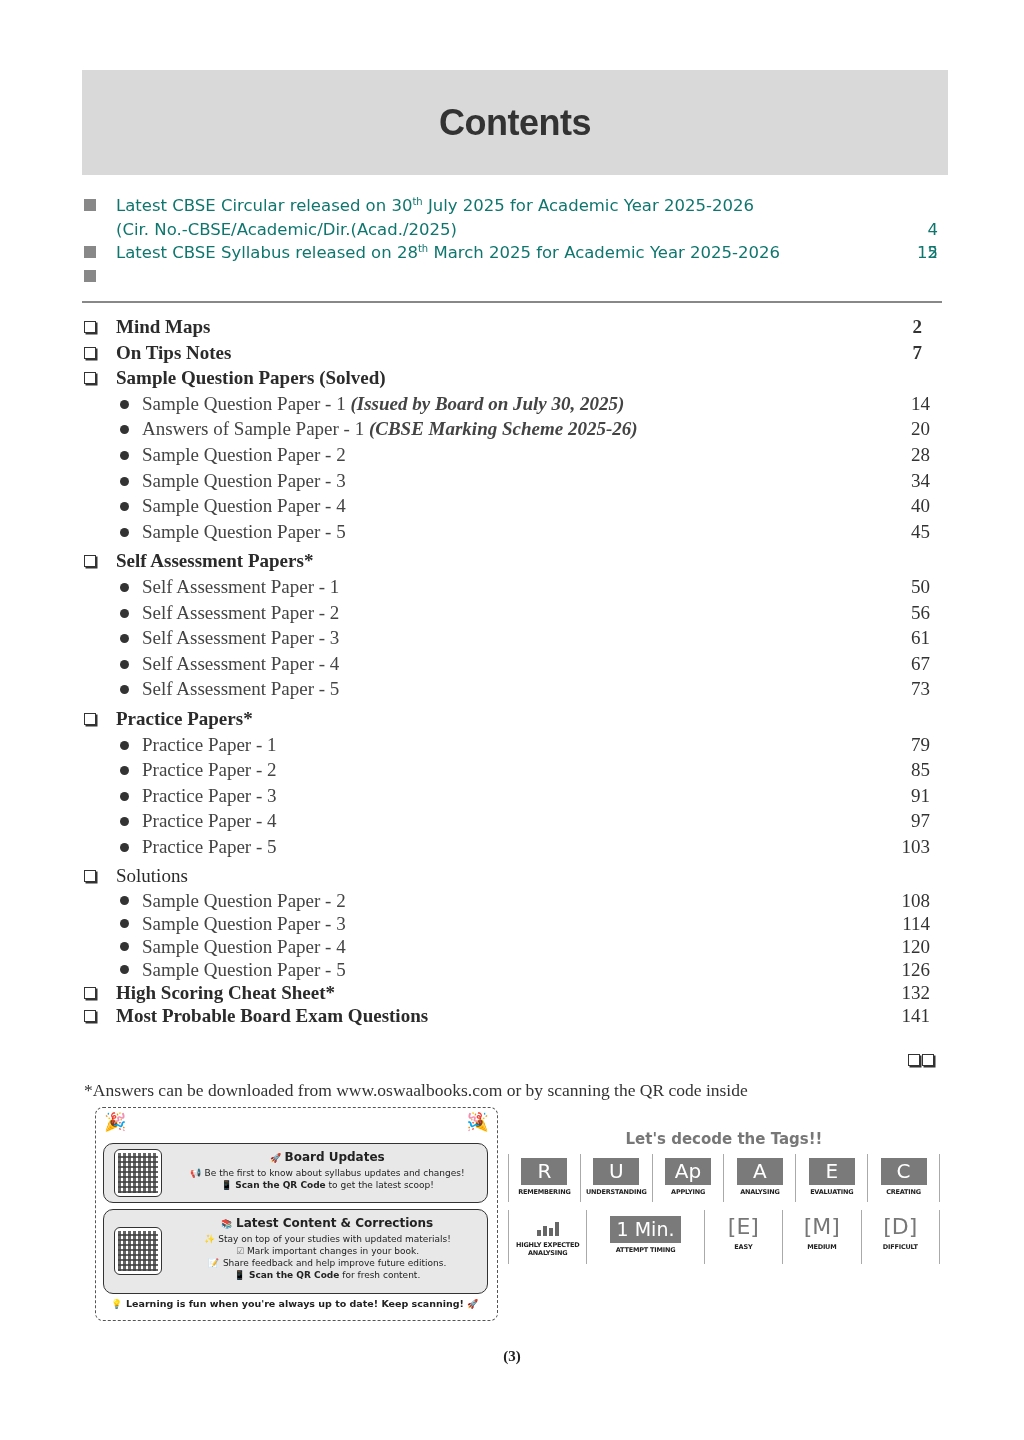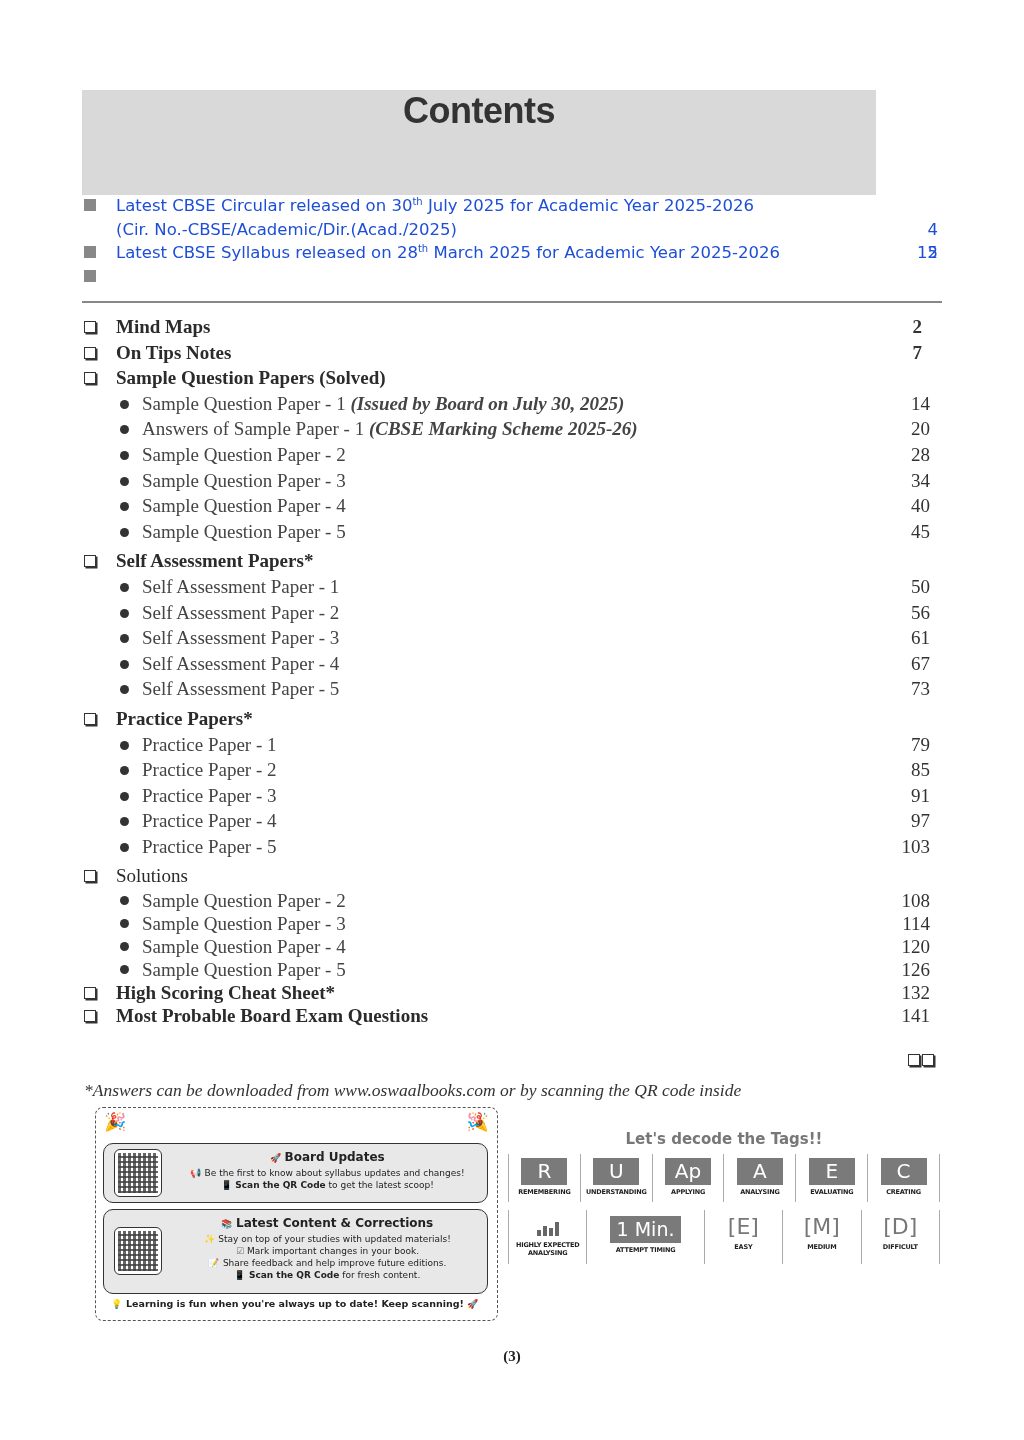--- a/index.html
+++ b/index.html
@@ -1,29 +1,29 @@
 <!DOCTYPE html>
 <html><head>
 <meta charset="utf-8">
 <style>
   * { box-sizing: border-box; margin: 0; padding: 0; }
   html, body { width: 1024px; height: 1440px; background: #ffffff; }
   body { position: relative; font-family: "Liberation Serif", serif; color: #333; overflow: hidden; }
 
   .header-band {
-    position: absolute; left: 82px; top: 90px; width: 794px; height: 105px;
-    background: #d9d9d9; display: flex; align-items: flex-start; justify-content: center;
+    position: absolute; left: 82px; top: 70px; width: 866px; height: 105px;
+    background: #d9d9d9; display: flex; align-items: center; justify-content: center;
   }
   .header-band h1 {
     font-family: "Liberation Sans", sans-serif; font-size: 36px; font-weight: bold; color: #333;
     letter-spacing: -0.5px;
   }
 
   .top-list { position: absolute; left: 82px; top: 194px; width: 858px; }
-  .top-row { position: relative; font-family: "DejaVu Sans", sans-serif; font-size: 16.5px; color: #1d4ed8; line-height: 23.5px; padding-left: 34px; }
+  .top-row { position: relative; font-family: "DejaVu Sans", sans-serif; font-size: 16.5px; color: #0f766e; line-height: 23.5px; padding-left: 34px; }
   .top-row .sq { position: absolute; left: 2px; top: 5px; width: 12px; height: 12px; background: #888; }
   .top-row .pg { position: absolute; right: 2px; bottom: 0; }
   .top-row sup { font-size: 10px; vertical-align: 6px; line-height: 0; }
 
   .divider { position: absolute; left: 82px; top: 301px; width: 860px; height: 2px; background: #888; }
 
   .toc { position: absolute; left: 82px; top: 314px; width: 848px; }
   .toc-row { position: relative; height: 25.6px; line-height: 25.6px; font-size: 19px; color: #333; white-space: nowrap; }
   .toc-row.sec { padding-left: 34px; font-weight: bold; color: #2b2b2b; }
   .toc-row.sub { padding-left: 60px; color: #444; }
@@ -33,21 +33,21 @@
   }
   .toc-row .dot { position: absolute; left: 38px; top: 9px; width: 9px; height: 9px; border-radius: 50%; background: #333; }
   .toc-row .pg { position: absolute; right: 0; top: 0; color: #333; }
   .toc-row.sec .pg { right: 8px; }
   .toc-row em { font-style: italic; font-weight: bold; }
   .gap-s { height: 4px; }
 
   .endmark { position: absolute; left: 908px; top: 1054px; display: flex; gap: 2px; }
   .endmark span { width: 12px; height: 12px; border: 1.5px solid #333; box-shadow: 1.5px 1.5px 0 #333; display: block; }
 
-  .footnote { position: absolute; left: 84px; top: 1080px; font-size: 17.5px; font-style: italic; color: #333; }
+  .footnote { position: absolute; left: 84px; top: 1080px; font-size: 17.5px; color: #333; }
 
   .info-box {
     position: absolute; left: 95px; top: 1107px; width: 403px; height: 214px;
     border: 1.5px dashed #555; border-radius: 8px; background: #fff;
     font-family: "DejaVu Sans", sans-serif;
   }
   .info-title { position: absolute; left: 0; right: 0; top: 6px; text-align: center; font-size: 14px; font-weight: bold; color: #333; }
   .party { position: absolute; top: 3px; font-size: 18px; color: #777; }
   .party.l { left: 8px; } .party.r { right: 8px; transform: scaleX(-1); }
   .panel {

